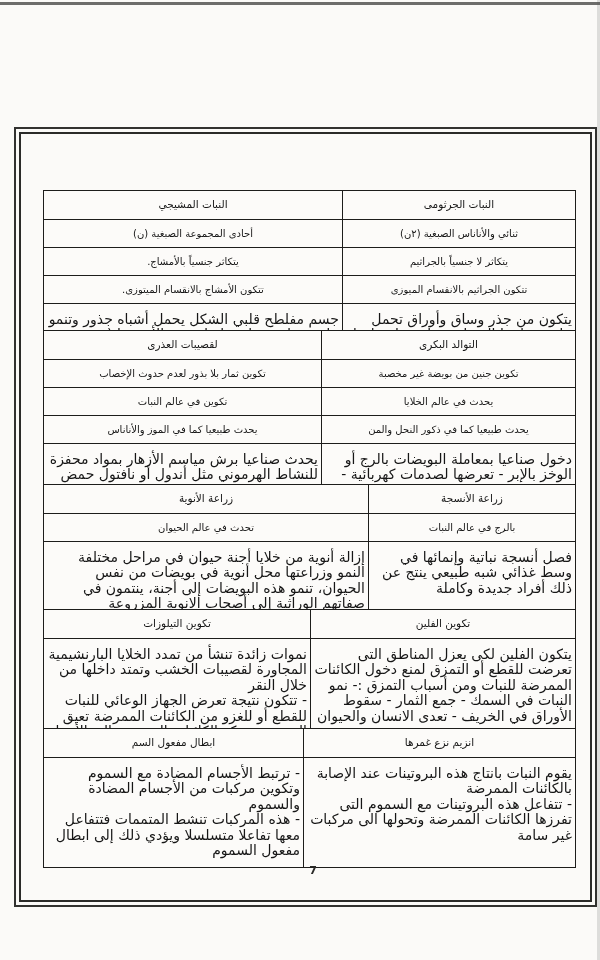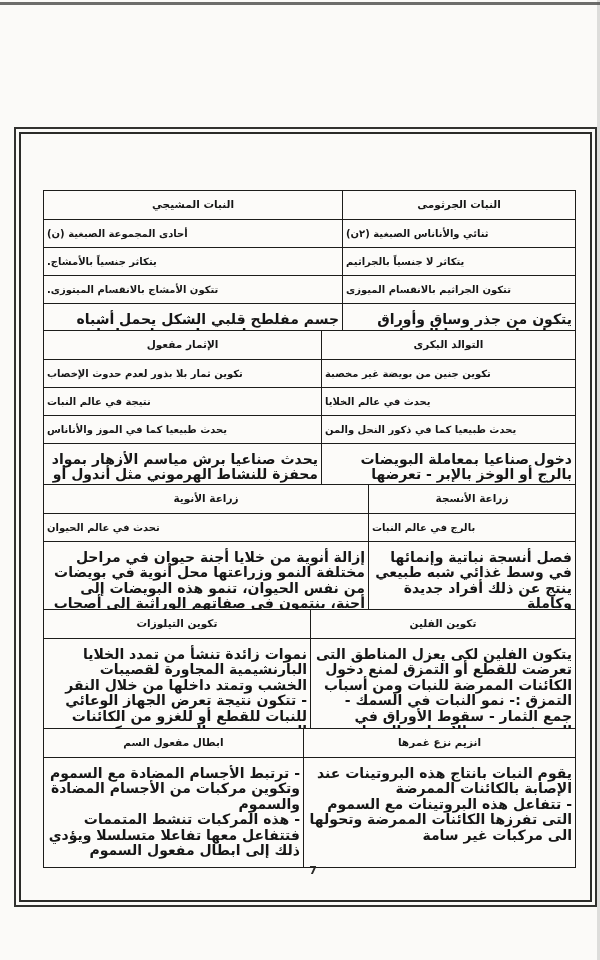--- a/index.html
+++ b/index.html
@@ -13,29 +13,29 @@
   .scan-top{position:absolute;top:2px;left:0;width:600px;height:3px;background:#6d6d6b;}
   .scan-right{position:absolute;top:0;right:0;width:3px;height:960px;background:rgba(90,90,88,0.18);}
   .frame{position:absolute;left:14px;top:127px;width:579px;height:776px;border:2px solid #323230;background:transparent;}
   .frame-inner{position:absolute;inset:3px;border:2px solid #2b2b29;}
   table.cmp{
     position:absolute;border-collapse:collapse;table-layout:fixed;
     background:#fcfbf9;
   }
   table.cmp th, table.cmp td{
     border:1px solid #1d1d1b;
-    font-weight:bold;
+    font-weight:normal;
     overflow:hidden;
     padding:8px 3px;
   }
   table.cmp th{
     font-size:10.5px;text-align:center;vertical-align:middle;line-height:1.1;
   }
   td.one{
-    font-size:10px;text-align:left;vertical-align:middle;line-height:1.1;
+    font-size:10px;text-align:center;vertical-align:middle;line-height:1.1;
   }
   td.big{
     font-size:14px;text-align:right;vertical-align:top;
     line-height:15.5px;white-space:pre-line;padding-top:1px;
   }
   .pageno{
     position:absolute;left:303px;top:864px;width:20px;
     font-size:11px;font-weight:bold;text-align:center;color:#2a2a28;
   }
 </style>
@@ -81,29 +81,29 @@
     </table>
 
   <table class="cmp" dir="rtl" style="left:43px;top:330px;width:532px;">
     <colgroup>
         <col style="width:254px">
         <col style="width:278px">
       </colgroup>
     <tbody>
         <tr style="height:17px">
       <th>التوالد البكرى</th>
-      <th>الإثمار مفعول</th>
+      <th>لقصيبات العذرى</th>
     </tr>
     <tr style="height:16px">
       <td class="one">تكوين جنين من بويضة غير مخصبة</td>
       <td class="one">تكوين ثمار بلا بذور لعدم حدوث الإخصاب</td>
     </tr>
     <tr style="height:16px">
       <td class="one">يحدث في عالم الخلايا</td>
-      <td class="one">نتيجة في عالم النبات</td>
+      <td class="one">تكوين في عالم النبات</td>
     </tr>
     <tr style="height:17px">
       <td class="one">يحدث طبيعيا كما في ذكور النحل والمن</td>
       <td class="one">يحدث طبيعيا كما في الموز والأناناس</td>
     </tr>
     <tr style="height:69px">
       <td class="big">دخول صناعيا بمعاملة البويضات بالرج أو الوخز بالإبر - تعرضها لصدمات كهربائية - تعرضها للإشعاع - غمرها في محاليل بعض الأملاح
 - مثال : نجم البحر - الضفدعة</td>
       <td class="big">يحدث صناعيا برش مياسم الأزهار بمواد محفزة للنشاط الهرموني مثل أندول أو نافتول حمض الخليك فتتكون ثمار بلا بذور
 - مثال :- الخيار - الطماطم</td>

